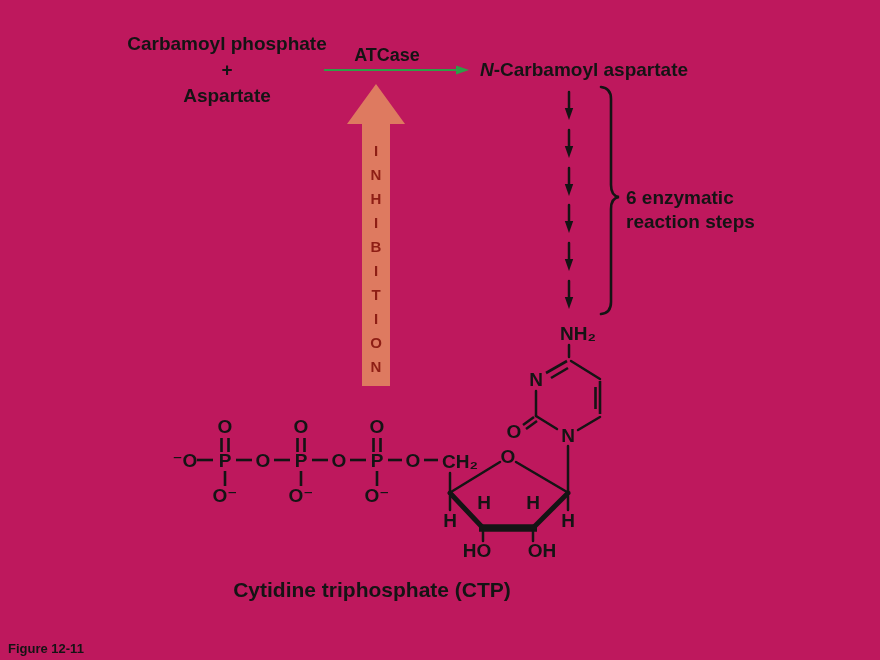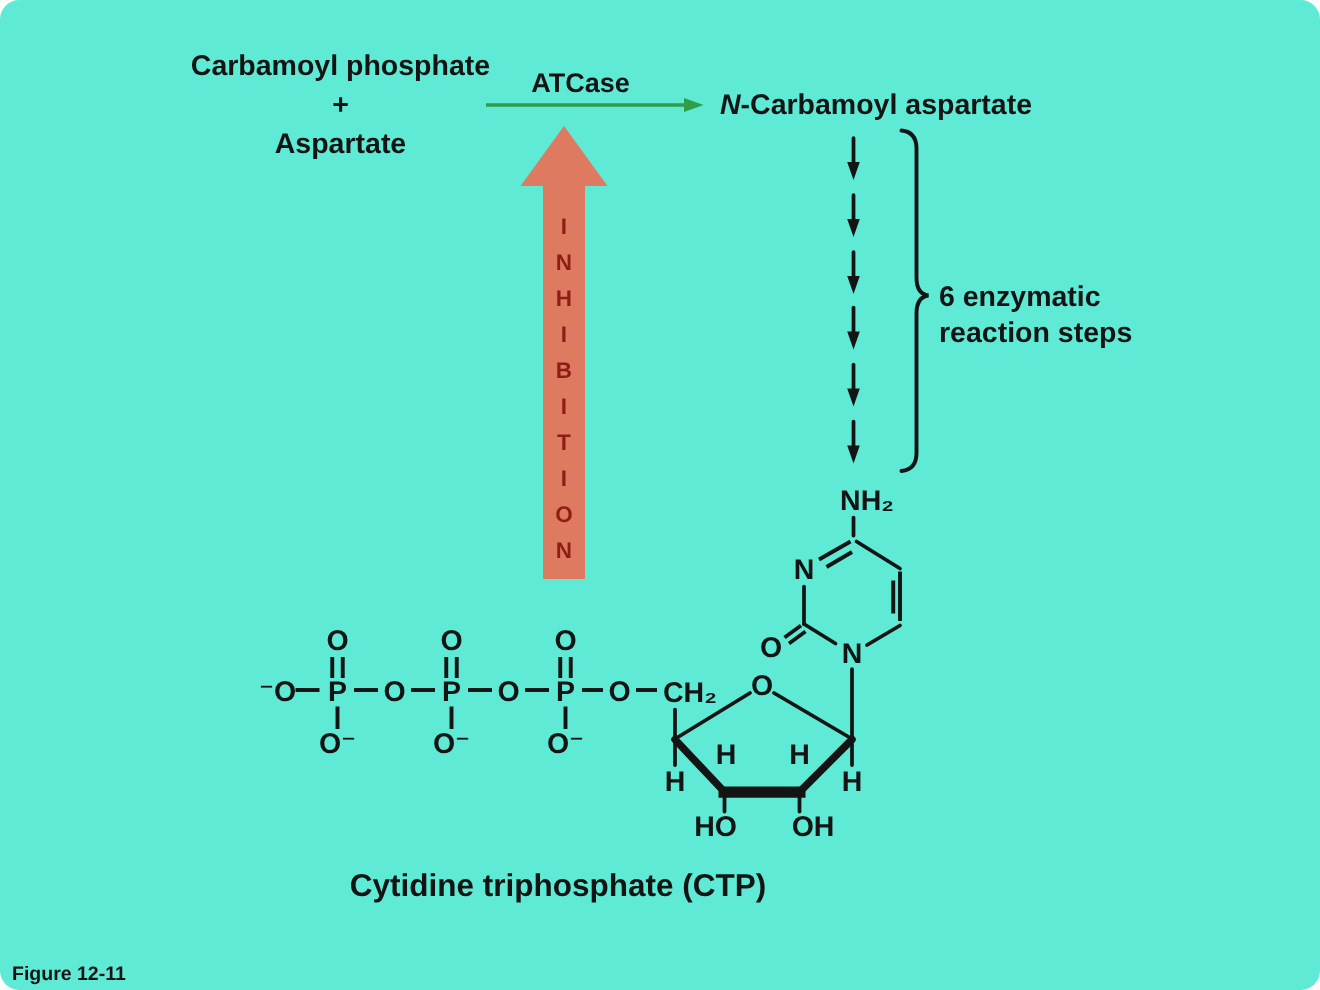--- a/index.html
+++ b/index.html
@@ -1,16 +1,16 @@
 <!DOCTYPE html>
 <html><head>
 <meta charset="utf-8">
 <style>
   html,body{margin:0;padding:0;background:#fcfcfb;}
-  .stage{position:relative;width:880px;height:660px;background:#5eead4;overflow:hidden;border-radius:13px;}
+  .stage{position:relative;width:880px;height:660px;background:#be185d;overflow:hidden;}
   svg{position:absolute;left:0;top:0;}
   .t{font-family:"Liberation Sans","DejaVu Sans",sans-serif;font-weight:bold;fill:#141414;}
   .t19{font-size:19px;}
   .t18{font-size:18px;}
   .t21{font-size:21px;}
   .t13{font-size:13px;}
   .atom{font-size:19px;}
   .letter{font-size:15px;font-family:"Liberation Sans","DejaVu Sans",sans-serif;font-weight:bold;}
   .mid{text-anchor:middle;}
   .it{font-style:italic;}

